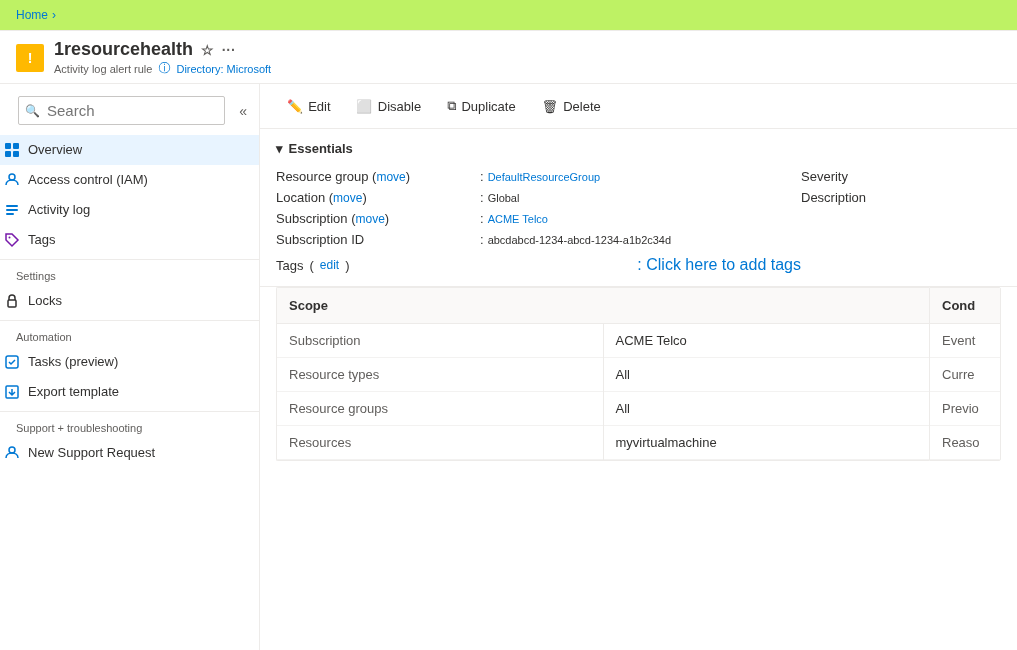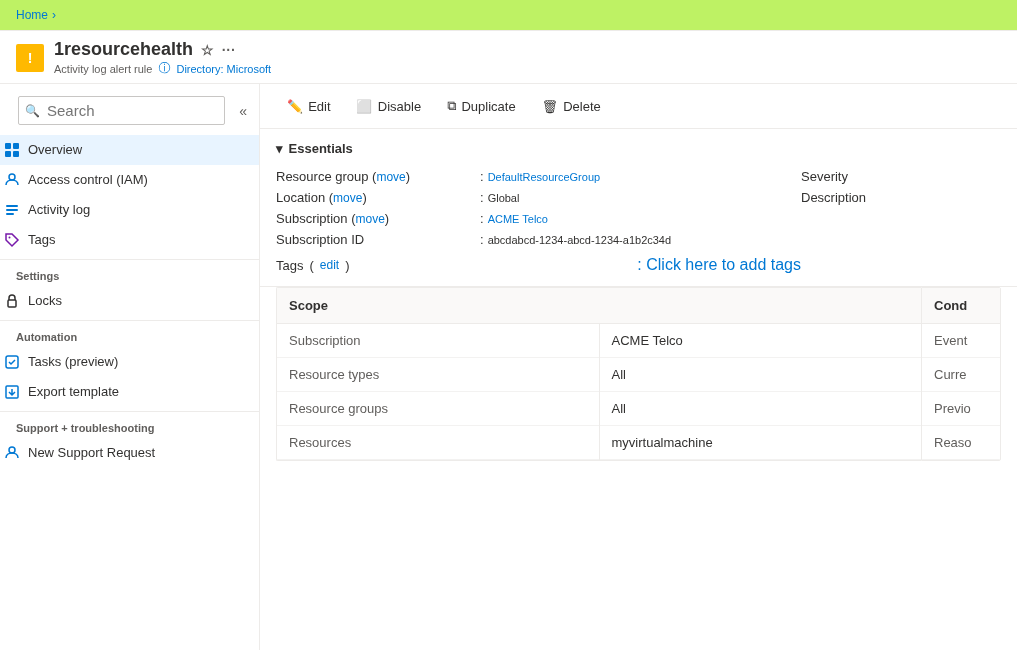--- a/index.html
+++ b/index.html
@@ -28,21 +28,21 @@
     .search-box { margin: 8px 10px; position: relative; }
     .search-box input { width: 100%; padding: 5px 8px 5px 28px; border: 1px solid #c8c6c4; border-radius: 2px; font-size: 15px; color: #323130; }
     .search-box .search-icon-inner { position: absolute; left: 7px; top: 50%; transform: translateY(-50%); color: #605e5c; font-size: 12px; }
     .search-row { display: flex; align-items: center; margin: 4px 8px 2px 8px; position: relative; }
     .collapse-arrow { margin-left: auto; color: #605e5c; cursor: pointer; font-size: 14px; padding: 2px 4px; }
 
     .nav-item { display: flex; align-items: flex-start; padding: 7px 4px; cursor: pointer; gap: 8px; font-size: 13px; color: #323130; }
     .nav-item.active { background: #e8f4ff; }
     .nav-item .nav-icon { width: 16px; height: 16px; display: flex; align-items: center; justify-content: center; flex-shrink: 0; }
 
-    .section-header { padding: 10px 16px 4px 16px; font-size: 11px; font-weight: 700; color: #605e5c; text-transform: none; border-top: 1px solid #edebe9; margin-top: 4px; }
+    .section-header { padding: 10px 16px 4px 16px; font-size: 11px; font-weight: 400; color: #605e5c; text-transform: none; border-top: 1px solid #edebe9; margin-top: 4px; }
 
     
     .content-area { flex: 1; overflow-y: auto; overflow-x: auto; background: #fff; }
 
     
     .toolbar { display: flex; align-items: center; padding: 8px 16px; gap: 4px; border-bottom: 1px solid #edebe9; }
     .toolbar-btn { display: flex; align-items: center; gap: 5px; padding: 5px 10px; background: #fff; border: 1px solid transparent; border-radius: 2px; cursor: pointer; font-size: 13px; color: #323130; }
     .toolbar-btn .btn-icon { font-size: 13px; color: #323130; }
 
     
@@ -300,21 +300,21 @@
               </div>
               <div style="flex:1;">
                 <div class="scope-col-row">ACME Telco</div>
                 <div class="scope-col-row">All</div>
                 <div class="scope-col-row">All</div>
                 <div class="scope-col-row">myvirtualmachine</div>
               </div>
             </div>
           </div>
 
-          <div style="width:80px;border:1px solid #edebe9;border-radius:0 2px 2px 0;overflow:hidden;">
+          <div style="width:72px;border:1px solid #edebe9;border-radius:0 2px 2px 0;overflow:hidden;">
             <div class="scope-col-header">Cond</div>
             <div class="scope-col-label">Event</div>
             <div class="scope-col-label">Curre</div>
             <div class="scope-col-label">Previo</div>
             <div class="scope-col-label">Reaso</div>
           </div>
         </div>
       </div>
 
     </div>

